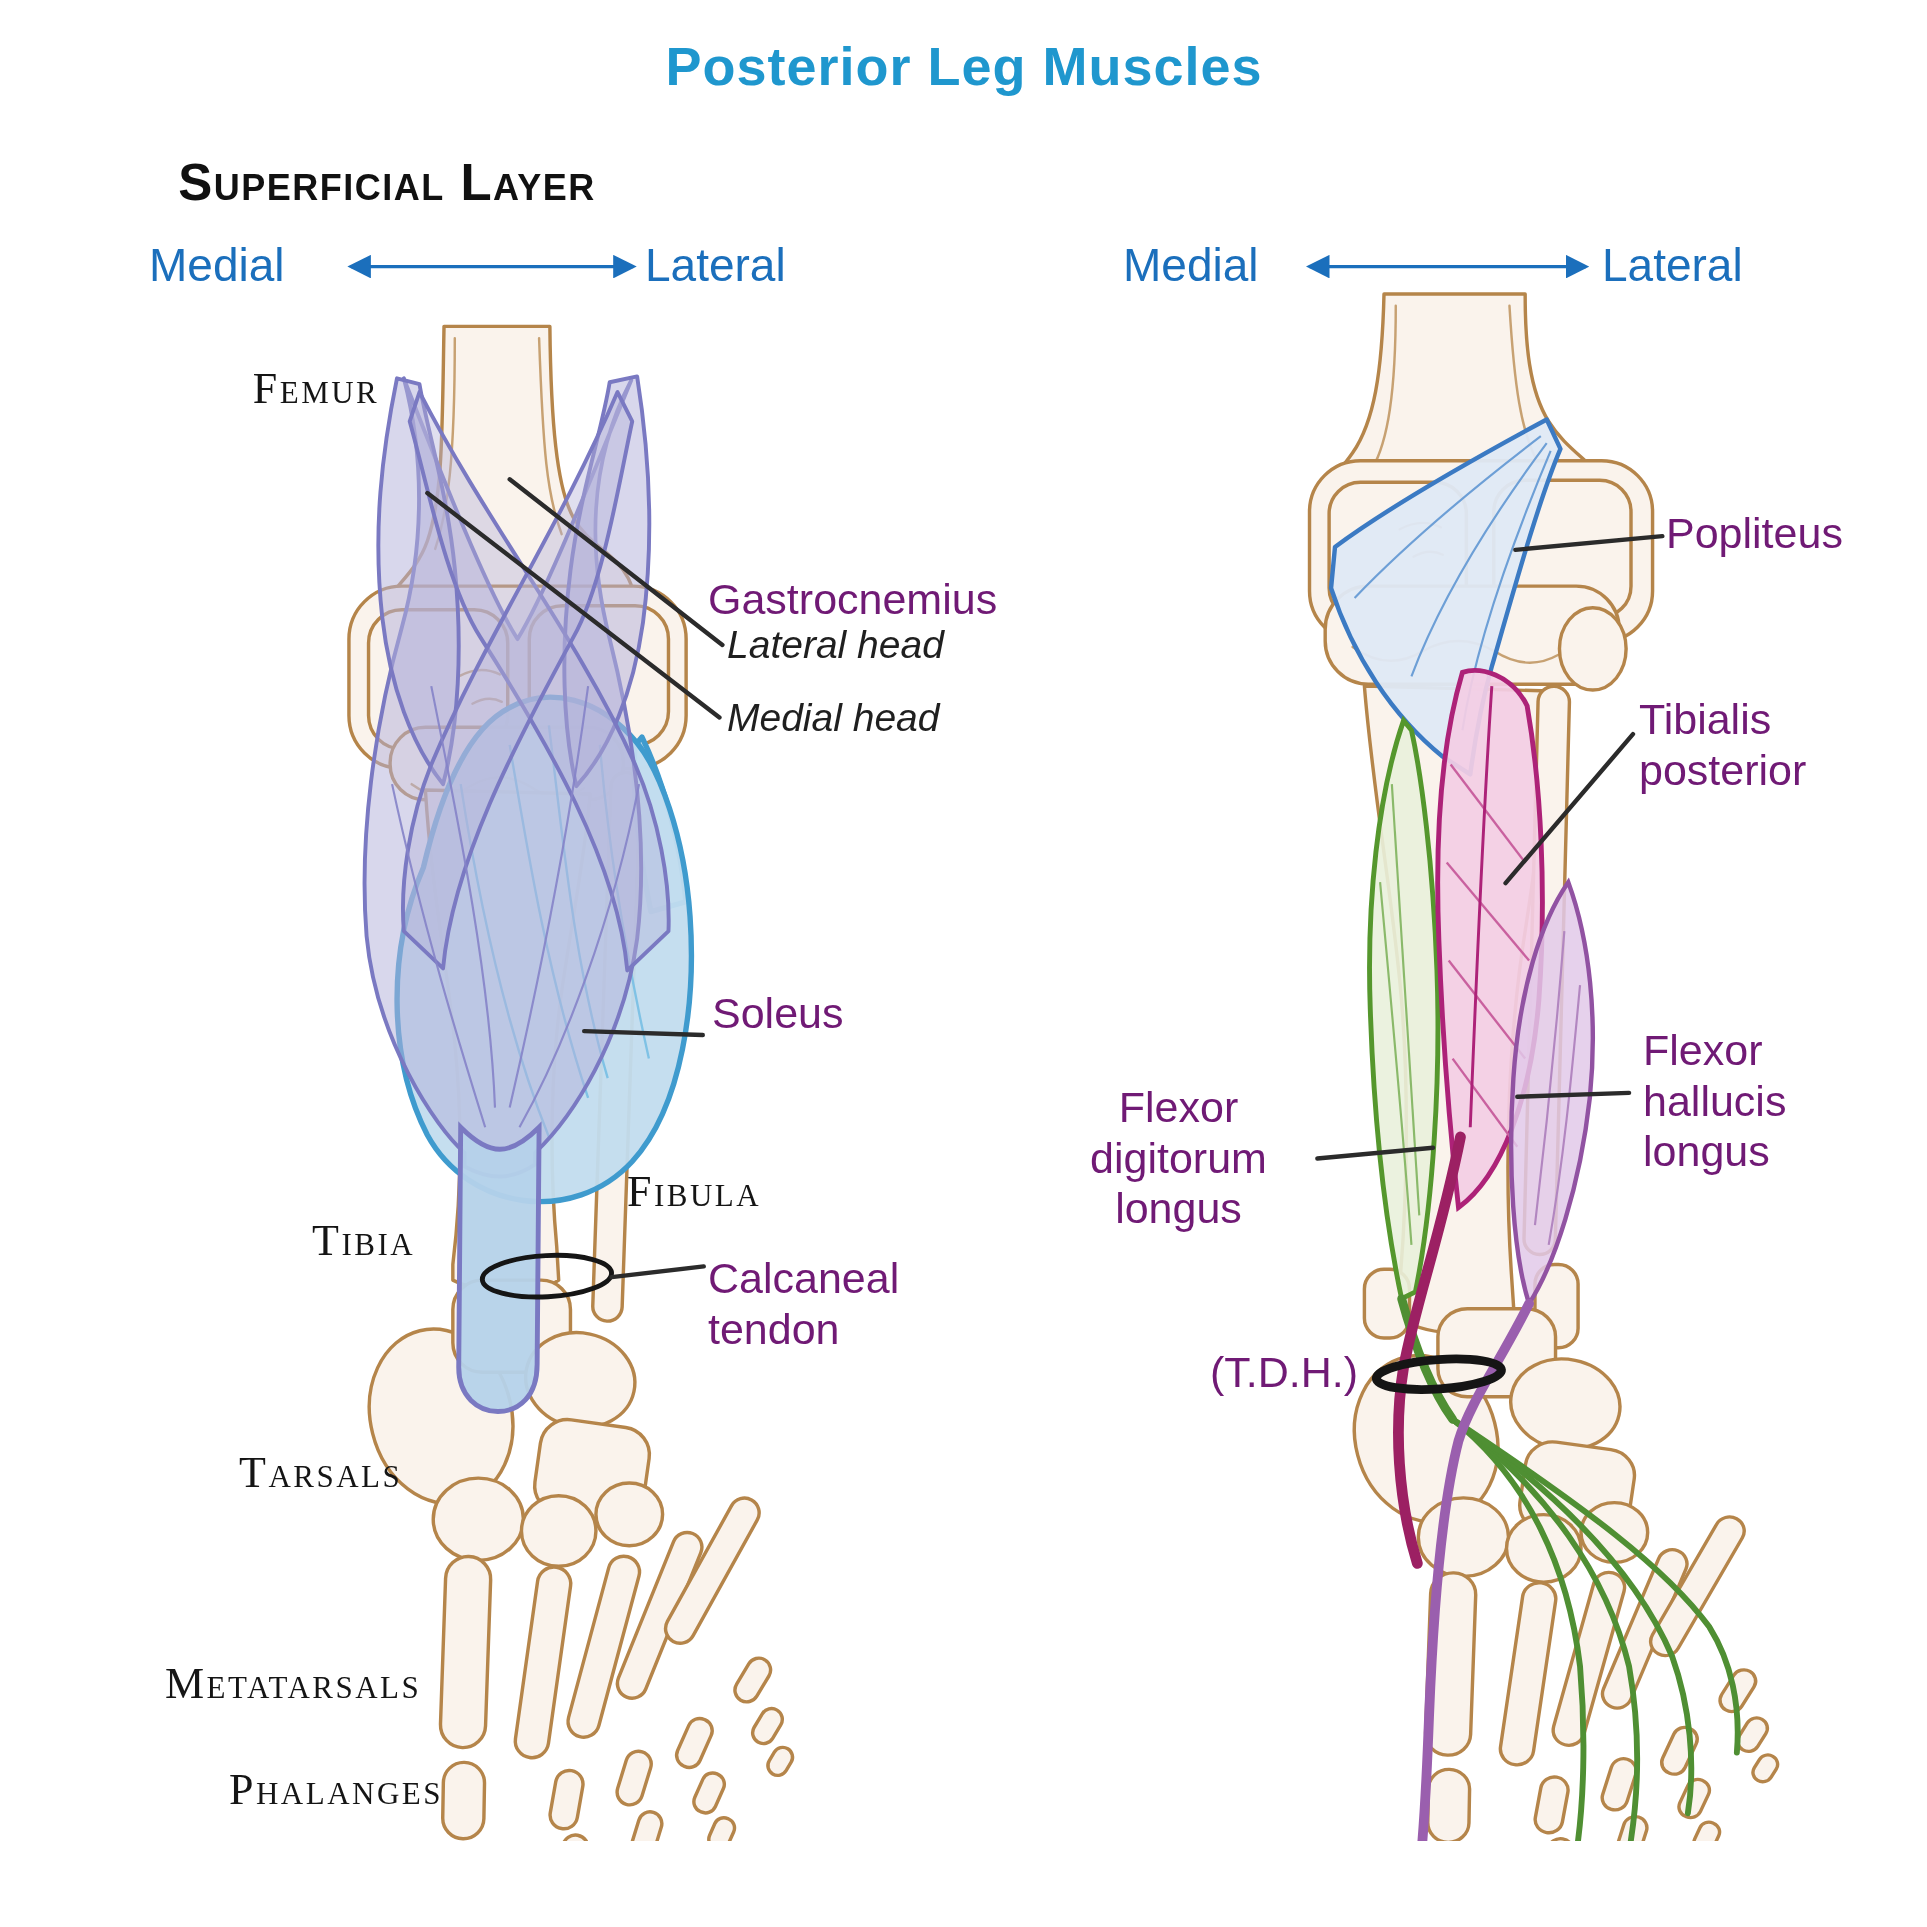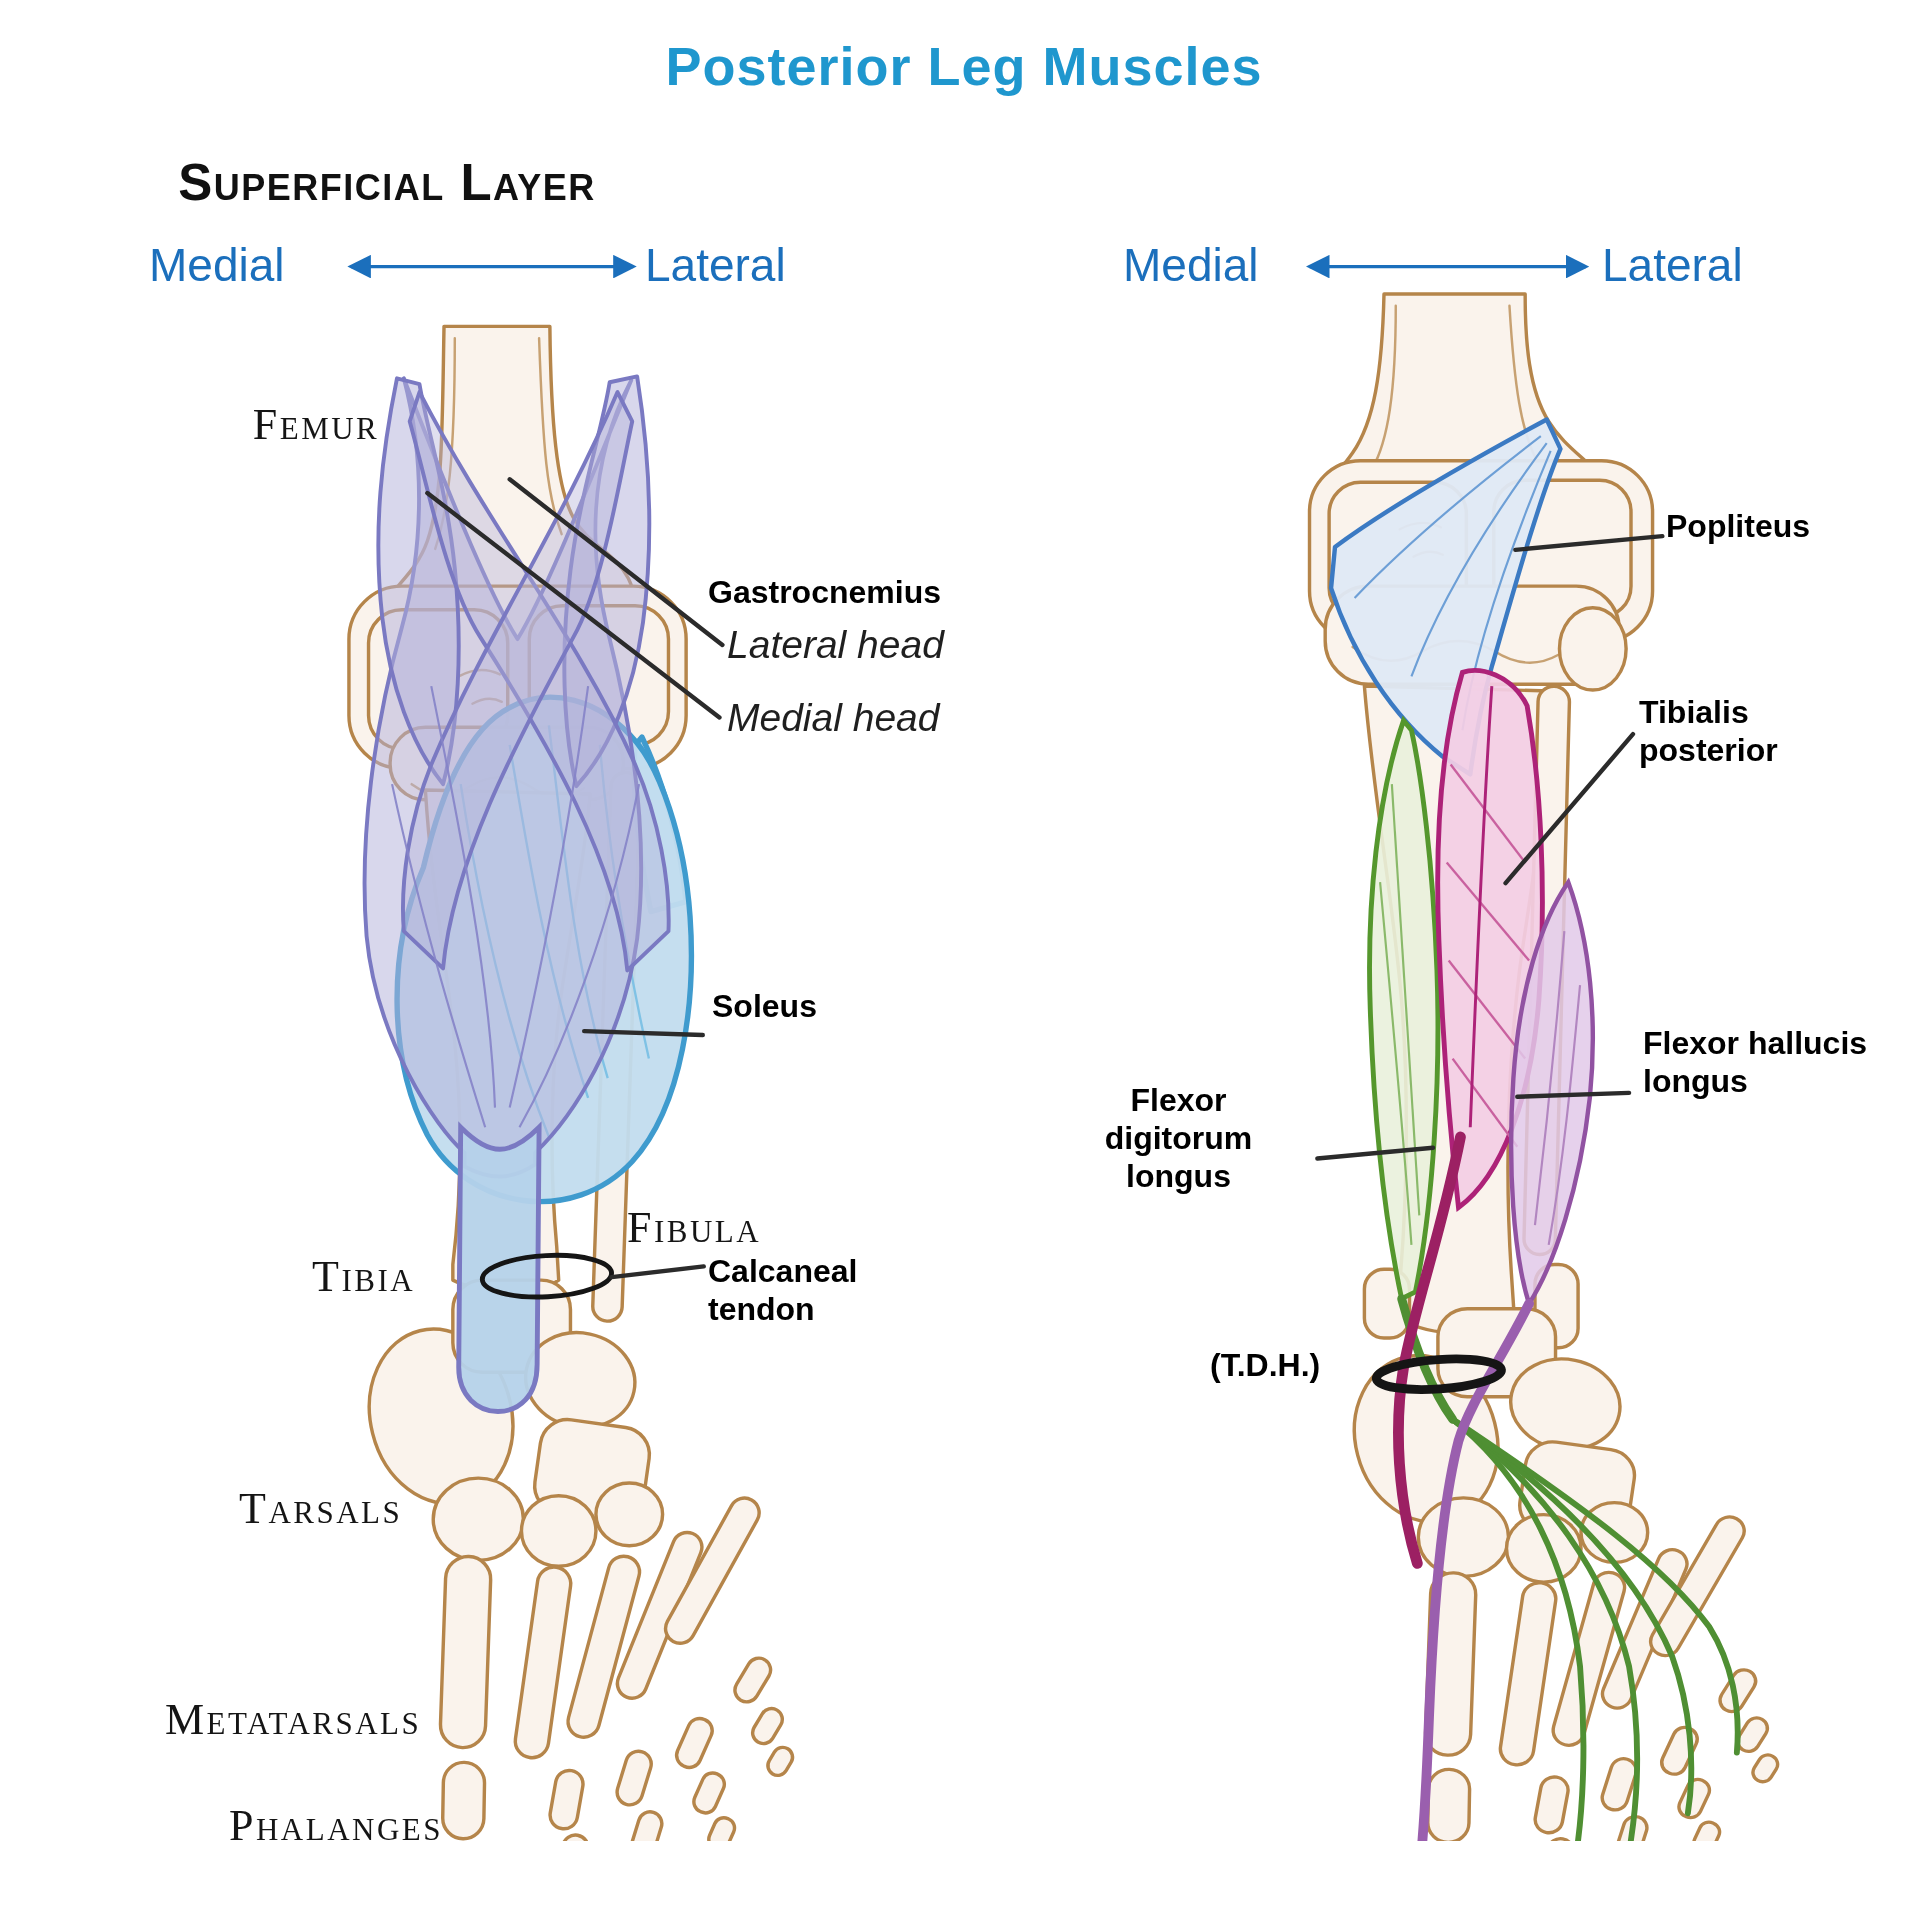--- a/index.html
+++ b/index.html
@@ -4,24 +4,24 @@
 <style>
   html,body{margin:0;padding:0;background:#ffffff;}
   #canvas{position:relative;width:1928px;height:1841px;background:#ffffff;overflow:hidden;
           font-family:"Liberation Sans",sans-serif;}
   #art{position:absolute;left:0;top:0;}
   .lbl{position:absolute;white-space:pre-line;}
   .title{width:100%;text-align:center;font-size:54px;font-weight:600;color:#1f97ce;letter-spacing:1px;}
   .layer-heading{width:490px;text-align:center;font-size:51px;font-weight:600;color:#111111;
                  font-variant:small-caps;letter-spacing:1.5px;}
   .dir{font-size:46px;font-weight:500;color:#1b6fbc;}
-  .muscle-lbl{font-size:32px;font-weight:700;color:#000000;line-height:1.18;}
+  .muscle-lbl{font-size:43px;font-weight:400;color:#701a75;line-height:1.18;}
   .muscle-sub{font-size:39px;font-style:italic;color:#1f1f1f;}
   .bone-lbl{font-family:"Liberation Serif",serif;font-variant:small-caps;letter-spacing:2.5px;
-            font-size:44px;color:#151515;margin-top:36px;}
+            font-size:44px;color:#151515;}
   .right{text-align:center;}
   .center{text-align:center;}
   
   .bone{fill:#faf3ec;stroke:#b5854a;stroke-width:3.5;stroke-linejoin:round;}
   .bone-line{fill:none;stroke:#b5854a;stroke-width:2.5;opacity:.75;stroke-linecap:round;}
   .leader{fill:none;stroke:#2b2b2b;stroke-width:4.5;stroke-linecap:round;}
   .gas{fill:#b4b3da;fill-opacity:.52;stroke:#7a79c2;stroke-width:4;stroke-linejoin:round;}
   .gas-fiber{fill:none;stroke:#8583c8;stroke-width:2.2;opacity:.9;}
   .sol{fill:#c2dcee;fill-opacity:.95;stroke:#3f9bce;stroke-width:5.5;stroke-linejoin:round;}
   .sol-fiber{fill:none;stroke:#7fc2e5;stroke-width:2.4;}

